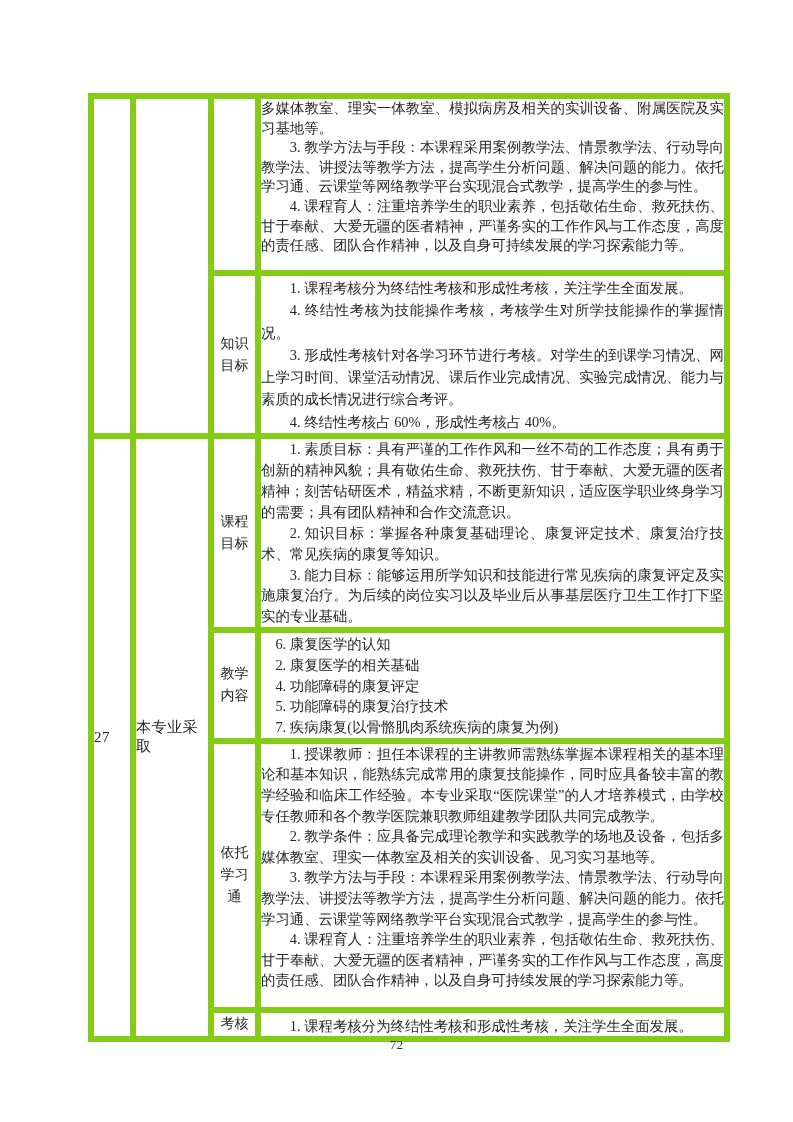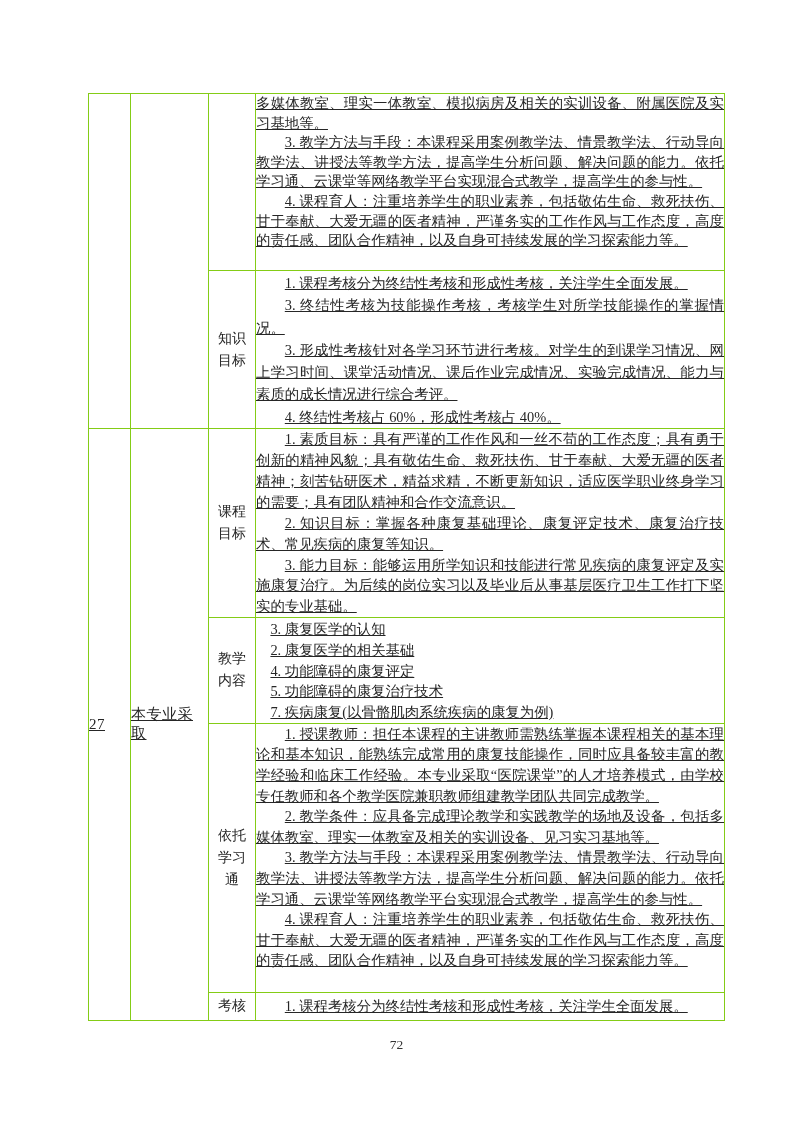--- a/index.html
+++ b/index.html
@@ -12,23 +12,22 @@
     color:#262626;
     overflow:hidden;
   }
   table.doc-table {
     position:absolute; left:88px; top:93px;
     width:636px;
     border-collapse:collapse;
     table-layout:fixed;
   }
   table.doc-table td {
-    border:1px solid #84cc16;
+    border:6px solid #84cc16;
     padding:0;
-    text-decoration:underline;
   }
   col.c1{width:42px} col.c2{width:78px} col.c3{width:47px} col.c4{width:469px}
   .cell-no, .cell-name {
     text-align:left; vertical-align:middle;
     font-size:15px; letter-spacing:0.5px;
   }
   .cell-label {
     text-align:center; vertical-align:middle;
     font-size:14px;
   }
@@ -77,21 +76,21 @@
           <p class="para ind">3. 教学方法与手段：本课程采用案例教学法、情景教学法、行动导向教学法、讲授法等教学方法，提高学生分析问题、解决问题的能力。依托学习通、云课堂等网络教学平台实现混合式教学，提高学生的参与性。</p>
           <p class="para ind">4. 课程育人：注重培养学生的职业素养，包括敬佑生命、救死扶伤、甘于奉献、大爱无疆的医者精神，严谨务实的工作作风与工作态度，高度的责任感、团队合作精神，以及自身可持续发展的学习探索能力等。</p>
         </td>
       </tr>
       <tr class="r1">
         <td class="cell-label">
           <span class="vlabel">知识目标</span>
         </td>
         <td class="cell-content">
           <p class="para ind">1. 课程考核分为终结性考核和形成性考核，关注学生全面发展。</p>
-          <p class="para ind">3. 终结性考核为技能操作考核，考核学生对所学技能操作的掌握情况。</p>
+          <p class="para ind">4. 终结性考核为技能操作考核，考核学生对所学技能操作的掌握情况。</p>
           <p class="para ind">3. 形成性考核针对各学习环节进行考核。对学生的到课学习情况、网上学习时间、课堂活动情况、课后作业完成情况、实验完成情况、能力与素质的成长情况进行综合考评。</p>
           <p class="para ind">4. 终结性考核占 60%，形成性考核占 40%。</p>
         </td>
       </tr>
       <tr class="r2">
         <td class="cell-no" rowspan="4">27</td>
         <td class="cell-name" rowspan="4">本专业采取</td>
         <td class="cell-label">
           <span class="vlabel">课程目标</span>
         </td>
@@ -99,21 +98,21 @@
           <p class="para ind">1. 素质目标：具有严谨的工作作风和一丝不苟的工作态度；具有勇于创新的精神风貌；具有敬佑生命、救死扶伤、甘于奉献、大爱无疆的医者精神；刻苦钻研医术，精益求精，不断更新知识，适应医学职业终身学习的需要；具有团队精神和合作交流意识。</p>
           <p class="para ind">2. 知识目标：掌握各种康复基础理论、康复评定技术、康复治疗技术、常见疾病的康复等知识。</p>
           <p class="para ind">3. 能力目标：能够运用所学知识和技能进行常见疾病的康复评定及实施康复治疗。为后续的岗位实习以及毕业后从事基层医疗卫生工作打下坚实的专业基础。</p>
         </td>
       </tr>
       <tr class="r3">
         <td class="cell-label">
           <span class="vlabel">教学内容</span>
         </td>
         <td class="cell-content">
-          <p class="para ind1">3. 康复医学的认知</p>
+          <p class="para ind1">6. 康复医学的认知</p>
           <p class="para ind1">2. 康复医学的相关基础</p>
           <p class="para ind1">4. 功能障碍的康复评定</p>
           <p class="para ind1">5. 功能障碍的康复治疗技术</p>
           <p class="para ind1">7. 疾病康复(以骨骼肌肉系统疾病的康复为例)</p>
         </td>
       </tr>
       <tr class="r4">
         <td class="cell-label">
           <span class="vlabel">依托学习通</span>
         </td>

